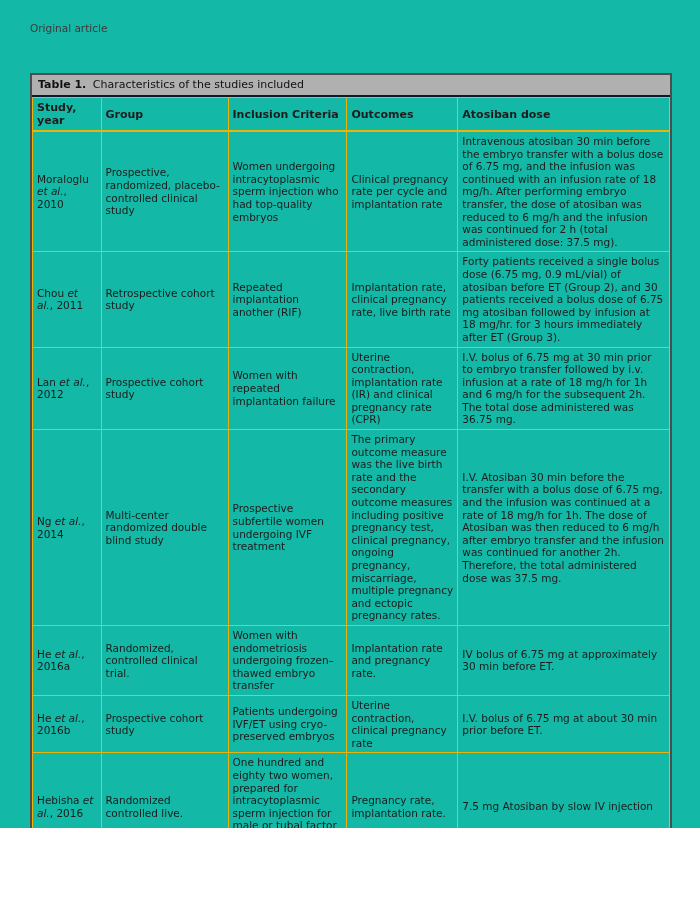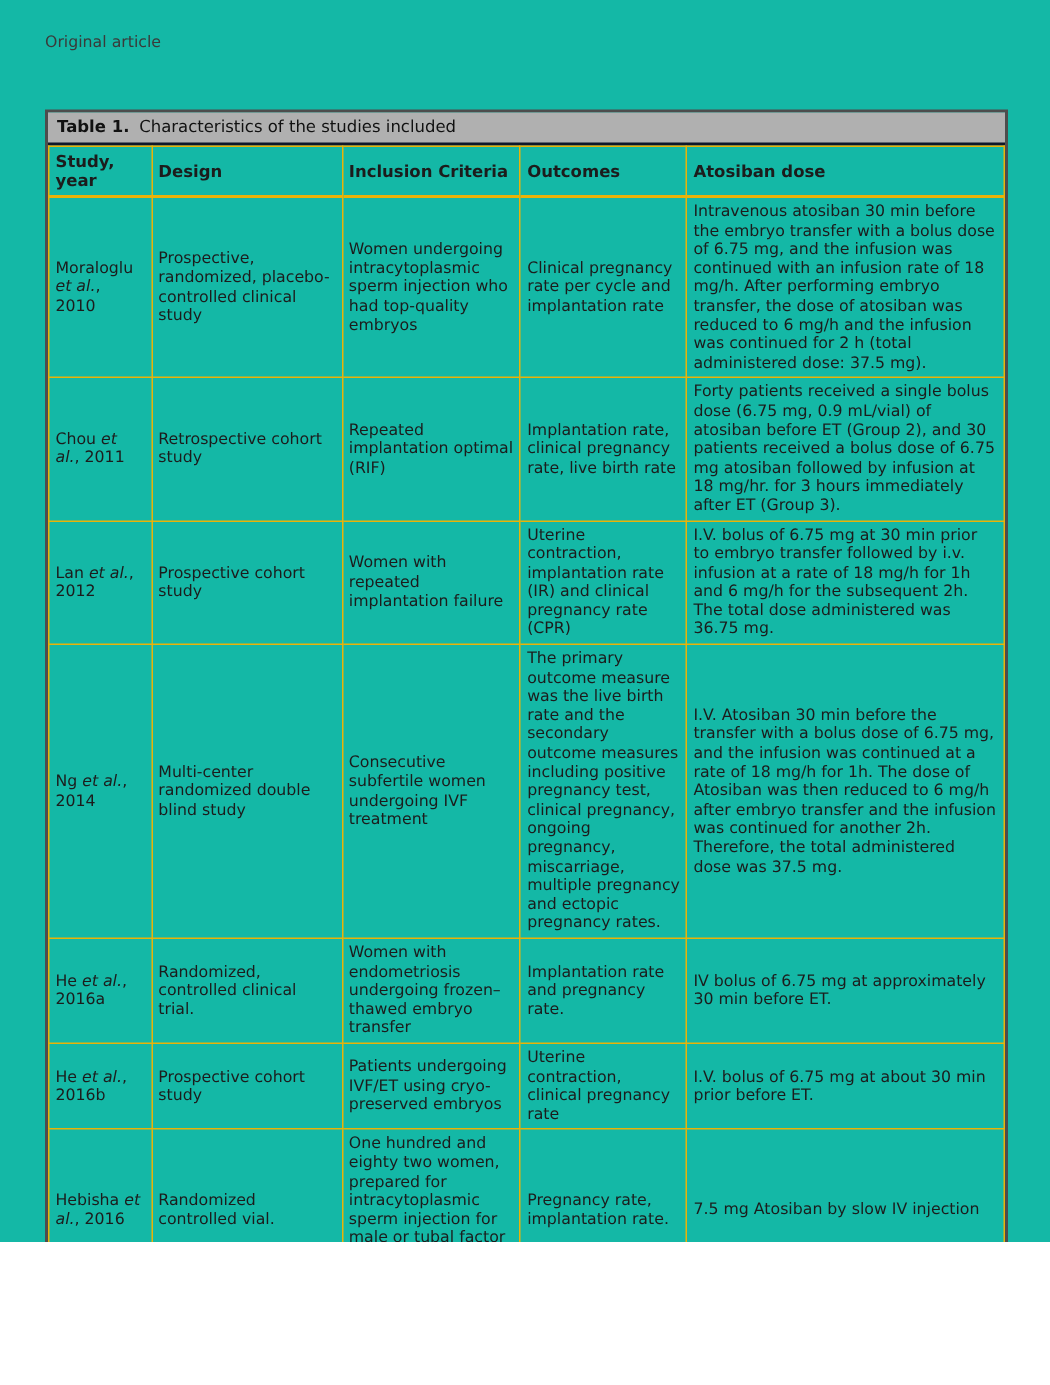--- a/index.html
+++ b/index.html
@@ -58,72 +58,72 @@
         <col class="c-study">
           <col class="c-design">
           <col class="c-incl">
           <col class="c-out">
           <col class="c-dose">
       </colgroup>
       <thead>
         <tr id="table-head-row">
             <th>Study,
 year</th>
-            <th>Design</th>
+            <th>Group</th>
             <th>Inclusion Criteria</th>
             <th>Outcomes</th>
             <th>Atosiban dose</th>
           </tr>
       </thead>
       <tbody id="table-body">
           <tr>
             <td>Moraloglu <i>et al.</i>, 2010</td>
             <td>Prospective, randomized, placebo-controlled clinical study</td>
             <td>Women undergoing intracytoplasmic sperm injection who had top-quality embryos</td>
             <td>Clinical pregnancy rate per cycle and implantation rate</td>
             <td>Intravenous atosiban 30 min before the embryo transfer with a bolus dose of 6.75 mg, and the infusion was continued with an infusion rate of 18 mg/h. After performing embryo transfer, the dose of atosiban was reduced to 6 mg/h and the infusion was continued for 2 h (total administered dose: 37.5 mg).</td>
           </tr>
           <tr>
             <td>Chou <i>et al.</i>, 2011</td>
             <td>Retrospective cohort study</td>
-            <td>Repeated implantation optimal (RIF)</td>
+            <td>Repeated implantation another (RIF)</td>
             <td>Implantation rate, clinical pregnancy rate, live birth rate</td>
             <td>Forty patients received a single bolus dose (6.75 mg, 0.9 mL/vial) of atosiban before ET (Group 2), and 30 patients received a bolus dose of 6.75 mg atosiban followed by infusion at 18 mg/hr. for 3 hours immediately after ET (Group 3).</td>
           </tr>
           <tr>
             <td>Lan <i>et al.</i>, 2012</td>
             <td>Prospective cohort study</td>
             <td>Women with repeated implantation failure</td>
             <td>Uterine contraction, implantation rate (IR) and clinical pregnancy rate (CPR)</td>
             <td>I.V. bolus of 6.75 mg at 30 min prior to embryo transfer followed by i.v. infusion at a rate of 18 mg/h for 1h and 6 mg/h for the subsequent 2h. The total dose administered was 36.75 mg.</td>
           </tr>
           <tr>
             <td>Ng <i>et al.</i>, 2014</td>
             <td>Multi-center randomized double blind study</td>
-            <td>Consecutive subfertile women undergoing IVF treatment</td>
+            <td>Prospective subfertile women undergoing IVF treatment</td>
             <td>The primary outcome measure was the live birth rate and the secondary outcome measures including positive pregnancy test, clinical pregnancy, ongoing pregnancy, miscarriage, multiple pregnancy and ectopic pregnancy rates.</td>
             <td>I.V. Atosiban 30 min before the transfer with a bolus dose of 6.75 mg, and the infusion was continued at a rate of 18 mg/h for 1h. The dose of Atosiban was then reduced to 6 mg/h after embryo transfer and the infusion was continued for another 2h. Therefore, the total administered dose was 37.5 mg.</td>
           </tr>
           <tr>
             <td>He <i>et al.</i>, 2016a</td>
             <td>Randomized, controlled clinical trial.</td>
             <td>Women with endometriosis undergoing frozen–thawed embryo transfer</td>
             <td>Implantation rate and pregnancy rate.</td>
             <td>IV bolus of 6.75 mg at approximately 30 min before ET.</td>
           </tr>
           <tr>
             <td>He <i>et al.</i>, 2016b</td>
             <td>Prospective cohort study</td>
             <td>Patients undergoing IVF/ET using cryo-preserved embryos</td>
             <td>Uterine contraction, clinical pregnancy rate</td>
             <td>I.V. bolus of 6.75 mg at about 30 min prior before ET.</td>
           </tr>
           <tr>
             <td>Hebisha <i>et al.</i>, 2016</td>
-            <td>Randomized controlled vial.</td>
+            <td>Randomized controlled live.</td>
             <td>One hundred and eighty two women, prepared for intracytoplasmic sperm injection for male or tubal factor infertility, using long agonist protocol</td>
             <td>Pregnancy rate, implantation rate.</td>
             <td>7.5 mg Atosiban by slow IV injection</td>
           </tr>
         </tbody>
     </table>
   </div>
 
   <div class="discussion">
     <div class="dheading">DISCUSSION</div>

